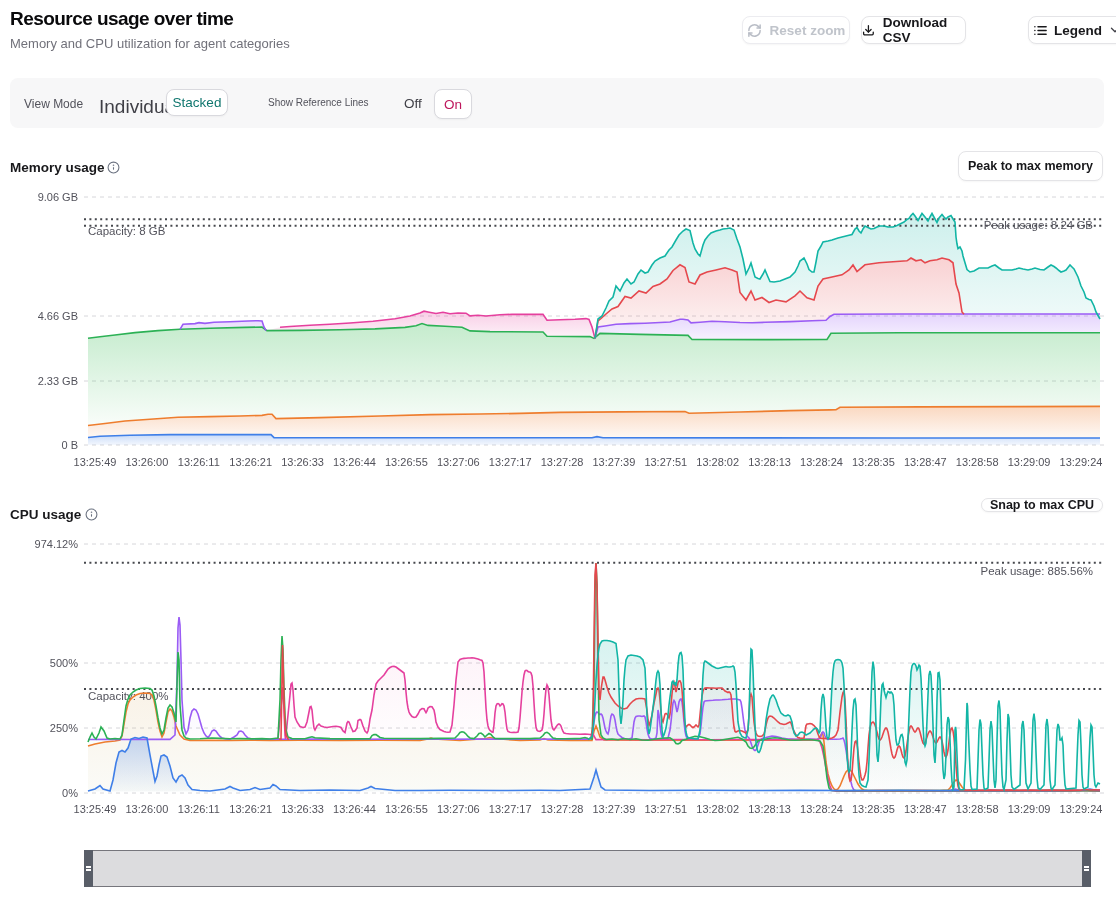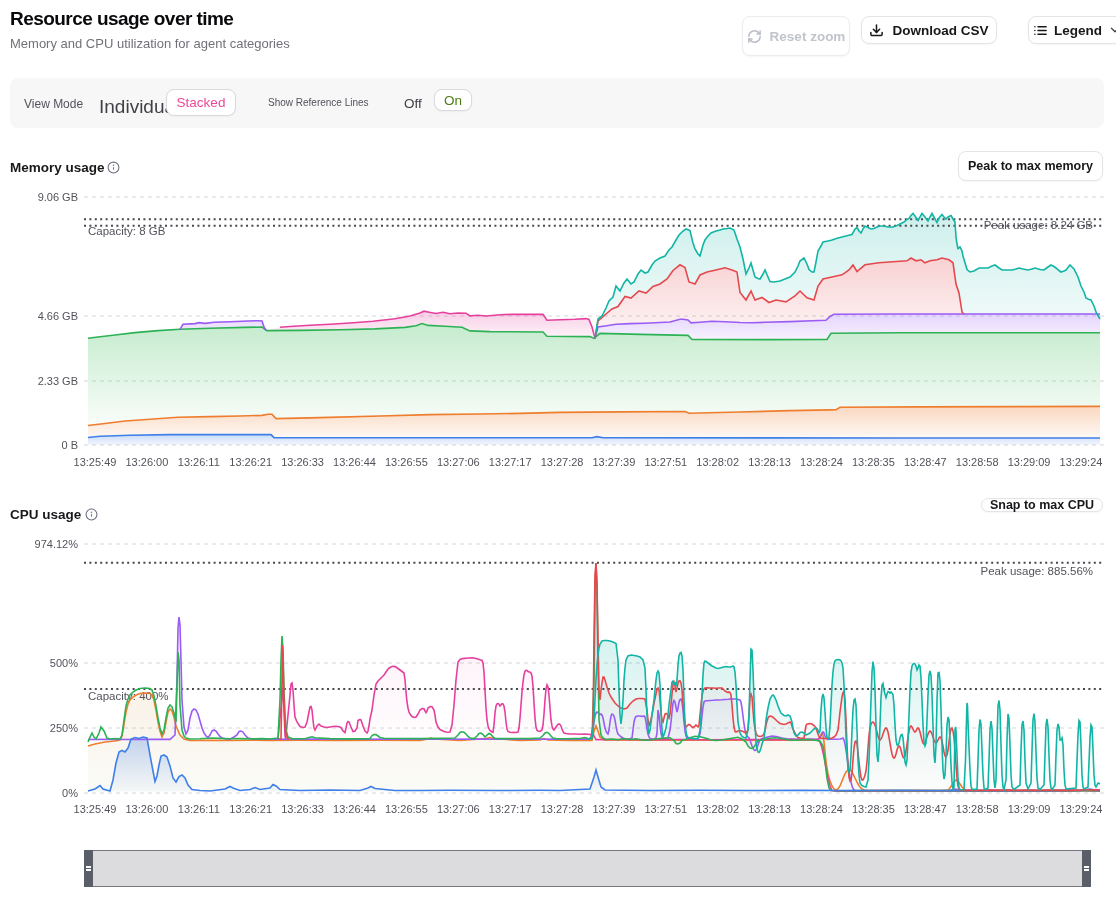--- a/index.html
+++ b/index.html
@@ -5,30 +5,30 @@
 body { width:1116px; height:906px; background:#fff; font-family:"Liberation Sans",sans-serif; position:relative; overflow:hidden; }
 .abs { position:absolute; }
 .btn { position:absolute; display:flex; align-items:center; justify-content:center; gap:8px; background:#fff; border:1px solid #e4e4e7; border-radius:8px; font-size:13.5px; font-weight:700; color:#18181b; box-shadow:0 1px 2px rgba(0,0,0,0.04); }
 .tk { font:11px "Liberation Sans",sans-serif; fill:#52525b; }
 .rf { font:11.5px "Liberation Sans",sans-serif; fill:#52525b; }
 </style></head>
 <body>
 <div class="abs" style="left:10px;top:8px;font-size:19px;font-weight:700;color:#09090b;letter-spacing:-0.55px">Resource usage over time</div>
 <div class="abs" style="left:10px;top:36px;font-size:13px;color:#71717a">Memory and CPU utilization for agent categories</div>
 
-<div class="btn" style="left:742px;top:16px;width:108px;height:40px;color:#c0c4cb;border-color:#ececf0">
+<div class="btn" style="left:742px;top:16px;width:108px;height:28px;color:#c0c4cb;border-color:#ececf0">
     <svg width="15" height="15" viewBox="0 0 24 24" fill="none" stroke="#b9bdc6" stroke-width="2.4" stroke-linecap="round" stroke-linejoin="round">
       <path d="M3 12a9 9 0 0 1 15.5-6.2L21 8"></path>
       <path d="M21 3v5h-5"></path>
       <path d="M21 12a9 9 0 0 1-15.5 6.2L3 16"></path>
       <path d="M3 21v-5h5"></path>
     </svg>
     <span>Reset zoom</span>
   </div>
-<div class="btn" style="left:861px;top:16px;width:136px;height:28px">
+<div class="btn" style="left:861px;top:16px;width:105px;height:28px">
     <svg width="15" height="15" viewBox="0 0 24 24" fill="none" stroke="#18181b" stroke-width="2.4" stroke-linecap="round" stroke-linejoin="round">
       <path d="M21 15v3a2 2 0 0 1-2 2H5a2 2 0 0 1-2-2v-3"></path>
       <polyline points="7 10 12 15 17 10"></polyline>
       <line x1="12" y1="15" x2="12" y2="3"></line>
     </svg>
     <span>Download CSV</span>
   </div>
 <div class="btn" style="left:1028px;top:16px;width:99px;height:28px;gap:6px">
     <svg width="15" height="15" viewBox="0 0 24 24" fill="none" stroke="#18181b" stroke-width="2.4" stroke-linecap="round" stroke-linejoin="round">
       <line x1="8" y1="6" x2="21" y2="6"></line>
@@ -40,24 +40,24 @@
     </svg>
     <span>Legend</span>
     <svg width="14" height="14" viewBox="0 0 24 24" fill="none" stroke="#3f3f46" stroke-width="2.2" stroke-linecap="round" stroke-linejoin="round">
       <polyline points="6 9 12 15 18 9"></polyline>
     </svg>
   </div>
 
 <div class="abs" style="left:10px;top:78px;width:1094px;height:50px;background:#f7f7f8;border-radius:8px"></div>
 <div class="abs" style="left:24px;top:97px;font-size:12px;color:#52525b">View Mode</div>
 <div class="abs" style="left:99px;top:95.5px;font-size:19px;color:#3f3f46">Individual</div>
-<div class="btn" style="left:166px;top:89px;width:70px;height:27px;font-weight:400;color:#ec4899;border-color:#d9d9de">Stacked</div>
+<div class="btn" style="left:166px;top:89px;width:62px;height:27px;font-weight:400;color:#0f766e;border-color:#d9d9de">Stacked</div>
 <div class="abs" style="left:268px;top:97px;font-size:10px;color:#52525b">Show Reference Lines</div>
 <div class="abs" style="left:404px;top:95.5px;font-size:13.5px;color:#3f3f46">Off</div>
-<div class="btn" style="left:434px;top:89px;width:38px;height:22px;font-weight:400;color:#4d7c0f;border-color:#d9d9de">On</div>
+<div class="btn" style="left:434px;top:89px;width:38px;height:30px;font-weight:400;color:#be185d;border-color:#d9d9de">On</div>
 
 <div class="abs" style="left:10px;top:160px;font-size:13.5px;font-weight:700;color:#18181b">Memory usage</div>
 <svg style="position:absolute;left:107px;top:161px" width="13" height="13" viewBox="0 0 24 24" fill="none" stroke="#6b7280" stroke-width="2">
     <circle cx="12" cy="12" r="10"></circle>
     <line x1="12" y1="16" x2="12" y2="11.5"></line>
     <circle cx="12" cy="8" r="0.5" fill="#6b7280"></circle>
   </svg>
 <div class="btn" style="left:958px;top:151px;width:145px;height:30px;font-size:12.5px">Peak to max memory</div>
 
 <div class="abs" style="left:10px;top:507px;font-size:13.5px;font-weight:700;color:#18181b">CPU usage</div>

